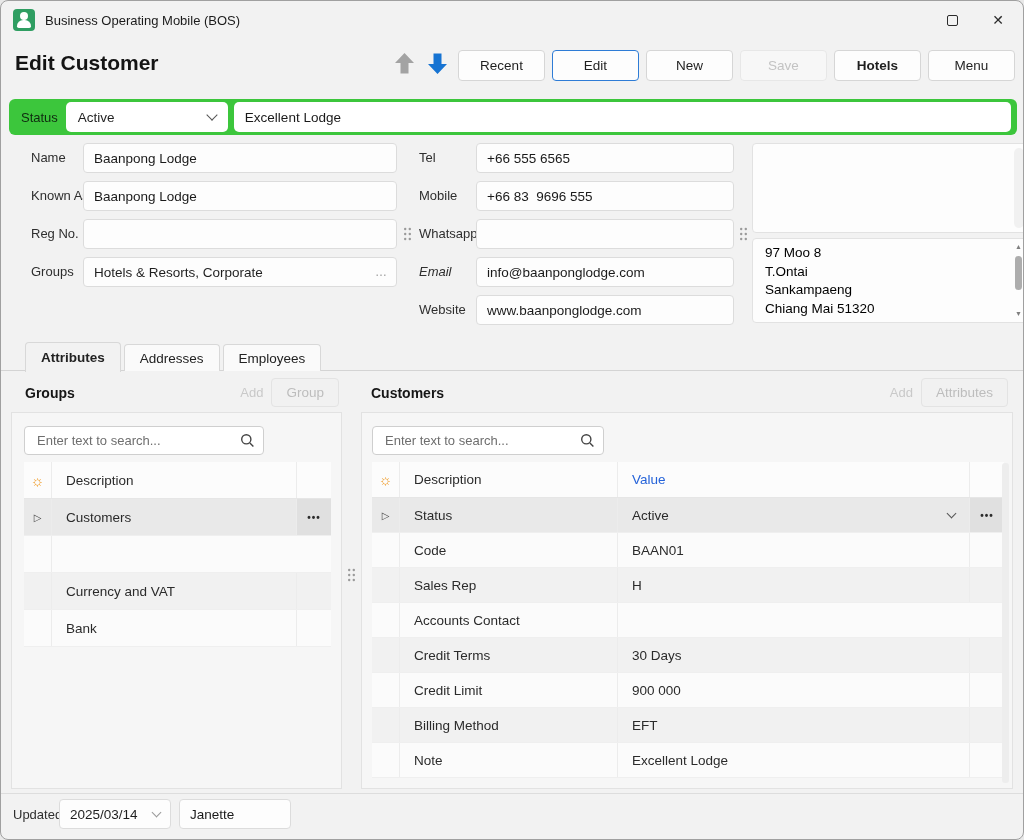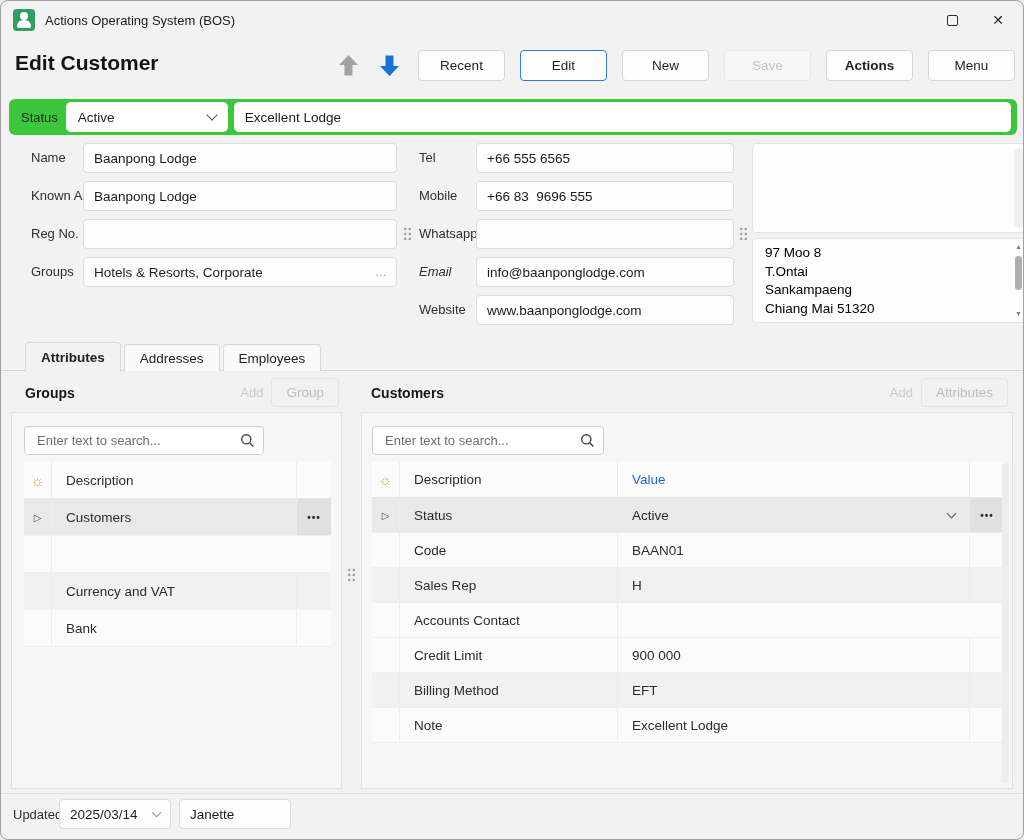--- a/index.html
+++ b/index.html
@@ -13,21 +13,21 @@
   .titlebar { position:absolute; top:0; left:0; right:0; height:38px; display:flex; align-items:center; padding-left:12px; }
   .app-icon { width:22px; height:22px; border-radius:4px; background:#2f9e62; position:relative; flex:0 0 auto; }
   .app-icon .head { position:absolute; left:7px; top:3px; width:8px; height:8px; border-radius:50%; background:#fff; }
   .app-icon .body { position:absolute; left:4px; top:11px; width:14px; height:8px; border-radius:7px 7px 2px 2px; background:#fff; }
   .win-title { margin-left:10px; font-size:13px; color:#1b1b1b; }
   .win-controls { position:absolute; right:2px; top:0; height:38px; display:flex; }
   .win-btn { width:46px; height:38px; display:flex; align-items:center; justify-content:center; color:#2b2b2b; font-size:14px; cursor:default; }
   .maxi-box { width:11px; height:11px; border:1.4px solid #2b2b2b; border-radius:2px; }
   
   .page-title { position:absolute; left:14px; top:50px; font-size:21px; font-weight:700; color:#141414; }
-  .nav-group { position:absolute; right:8px; top:49px; display:flex; align-items:center; gap:15px; }
+  .nav-group { position:absolute; right:8px; top:49px; display:flex; align-items:flex-start; gap:7px; }
   .nav-arrow { width:24px; height:26px; display:flex; align-items:center; justify-content:center; margin-right:2px; }
   .btn { width:87px; height:31px; background:#fdfdfd; border:1px solid #d6d6d6; border-radius:4px;
          font-size:13.5px; display:flex; align-items:center; justify-content:center; color:#1f1f1f; }
   .btn.active { border:1.6px solid #2e7cd6; }
   .btn.disabled { color:#c3c3c3; background:#f7f7f7; border-color:#e7e7e7; }
   .btn.bold { font-weight:700; }
   
   .status-band { position:absolute; left:8px; top:98px; width:1008px; height:36px; border-radius:6px;
                  display:flex; align-items:center; }
   .status-label { margin-left:12px; font-size:13px; color:#102b10; }
@@ -102,21 +102,21 @@
 </head>
 <body>
 
 <div class="window">
 
   <div class="titlebar">
     <div class="app-icon">
         <div class="head"></div>
         <div class="body"></div>
       </div>
-    <span class="win-title">Actions Operating System (BOS)</span>
+    <span class="win-title">Business Operating Mobile (BOS)</span>
     <div class="win-controls">
       <div class="win-btn">
           <span class="maxi-box"></span>
         </div>
       <div class="win-btn">
           <span>✕</span>
         </div>
     </div>
   </div>
 
@@ -129,21 +129,21 @@
     </span>
     <span class="nav-arrow">
       <svg width="21" height="23" viewBox="0 0 21 23">
           <path d="M10.5 22 L1 12 H6.5 V1.5 H14.5 V12 H20 Z" fill="#1673d2"></path>
         </svg>
     </span>
     <div class="btn">Recent</div>
     <div class="btn active">Edit</div>
     <div class="btn">New</div>
     <div class="btn disabled">Save</div>
-    <div class="btn bold">Actions</div>
+    <div class="btn bold">Hotels</div>
     <div class="btn">Menu</div>
   </div>
 
   <div class="status-band" style="background:#3cc63c;">
     <span class="status-label">Status</span>
     <div class="status-select">
       <span>Active</span>
       <span class="chev"></span>
     </div>
     <input class="status-input" value="Excellent Lodge" style="">
@@ -336,20 +336,26 @@
         <div class="c-ind"></div>
         <div class="c-desc" style="width:218px;">Sales Rep</div>
         <div class="c-val">H</div>
         <div class="c-btn"></div>
       </div>
       <div class="trow" style="height:35px;">
         <div class="c-ind"></div>
         <div class="c-desc" style="width:218px;">Accounts Contact</div>
         <div class="c-btn"></div>
       </div>
+      <div class="trow alt" style="height:35px;">
+        <div class="c-ind"></div>
+        <div class="c-desc" style="width:218px;">Credit Terms</div>
+        <div class="c-val">30 Days</div>
+        <div class="c-btn"></div>
+      </div>
       <div class="trow" style="height:35px;">
         <div class="c-ind"></div>
         <div class="c-desc" style="width:218px;">Credit Limit</div>
         <div class="c-val">900 000</div>
         <div class="c-btn"></div>
       </div>
       <div class="trow alt" style="height:35px;">
         <div class="c-ind"></div>
         <div class="c-desc" style="width:218px;">Billing Method</div>
         <div class="c-val">EFT</div>

